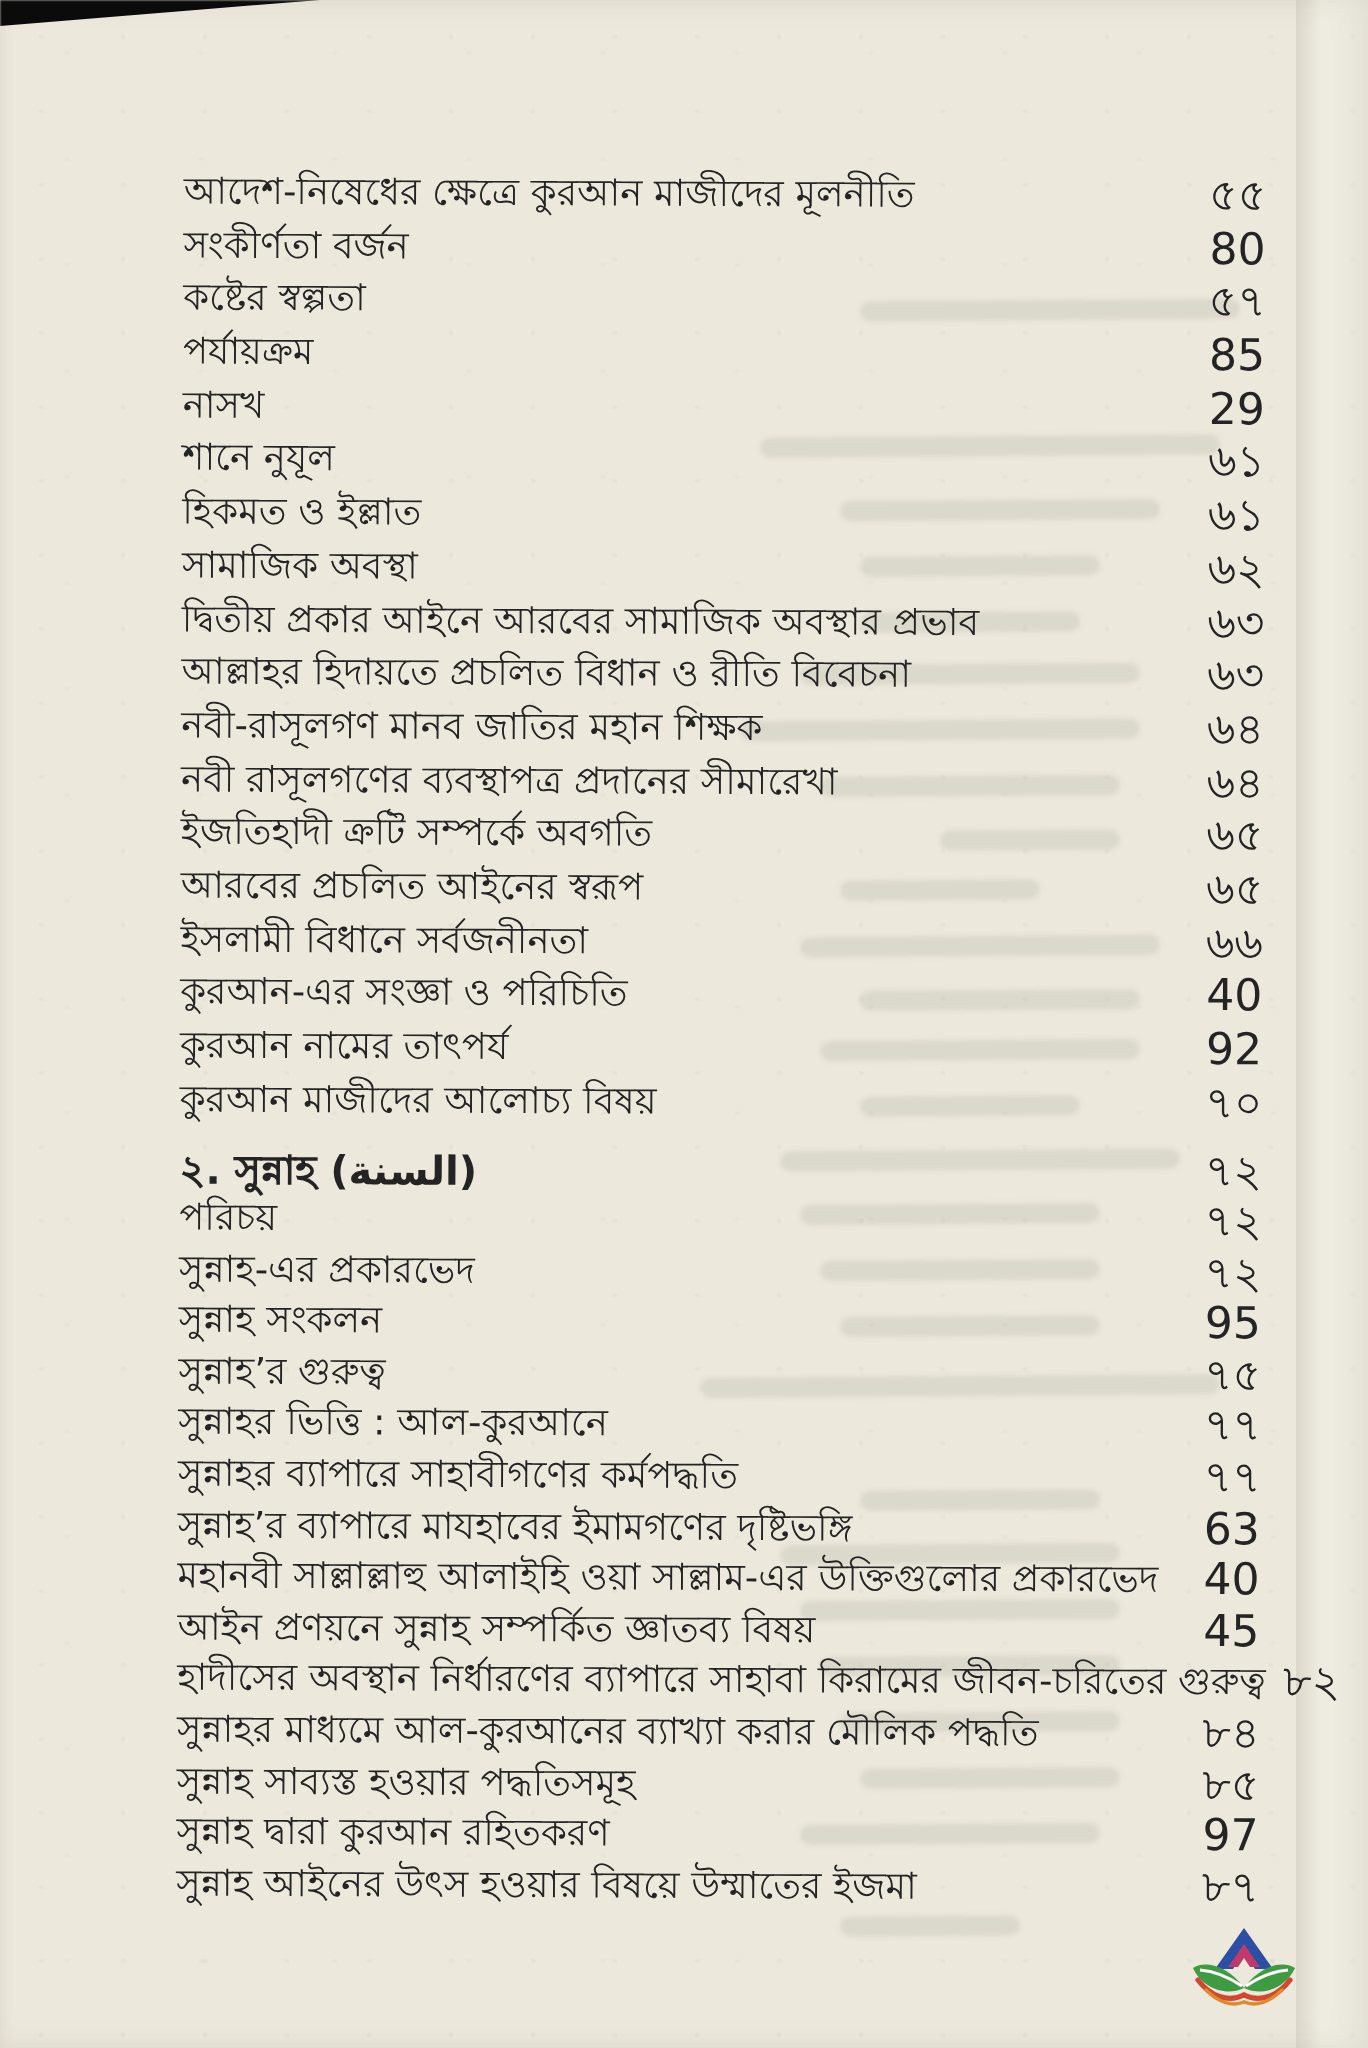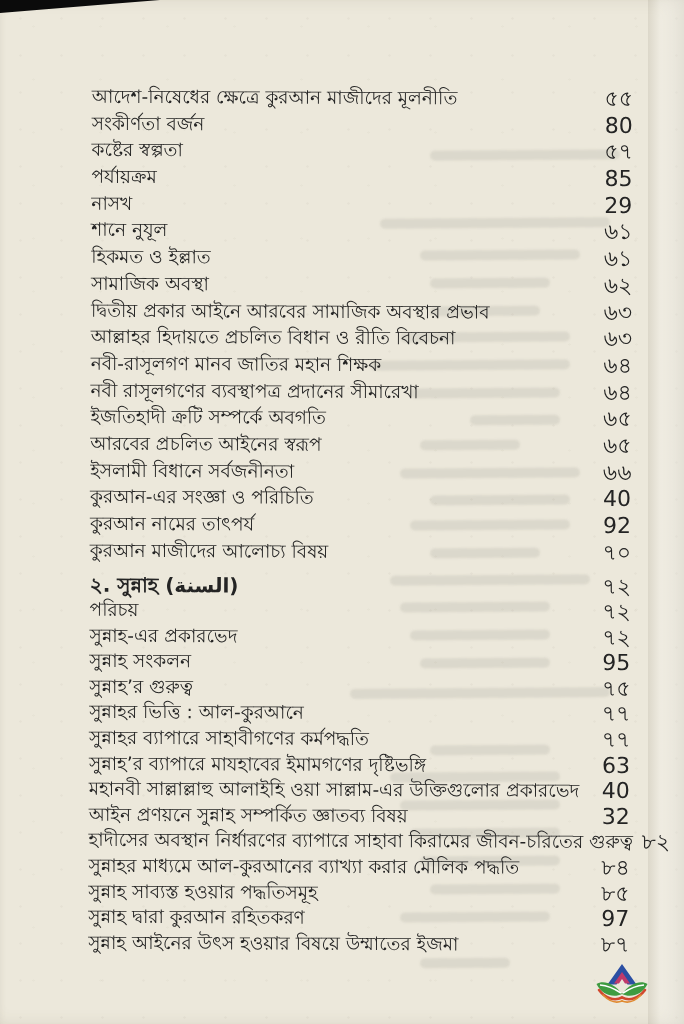--- a/index.html
+++ b/index.html
@@ -200,21 +200,21 @@
         <div class="toc-row">
           <span class="title">সুন্নাহ’র ব্যাপারে মাযহাবের ইমামগণের দৃষ্টিভঙ্গি</span>
           <span class="pg">63</span>
         </div>
         <div class="toc-row">
           <span class="title">মহানবী সাল্লাল্লাহু আলাইহি ওয়া সাল্লাম-এর উক্তিগুলোর প্রকারভেদ</span>
           <span class="pg">40</span>
         </div>
         <div class="toc-row">
           <span class="title">আইন প্রণয়নে সুন্নাহ সম্পর্কিত জ্ঞাতব্য বিষয়</span>
-          <span class="pg">32</span>
+          <span class="pg">45</span>
         </div>
         <div class="toc-row">
           <span class="title">হাদীসের অবস্থান নির্ধারণের ব্যাপারে সাহাবা কিরামের জীবন-চরিতের গুরুত্ব</span>
           <span class="pg">৮২</span>
         </div>
         <div class="toc-row">
           <span class="title">সুন্নাহর মাধ্যমে আল-কুরআনের ব্যাখ্যা করার মৌলিক পদ্ধতি</span>
           <span class="pg">৮৪</span>
         </div>
         <div class="toc-row">

